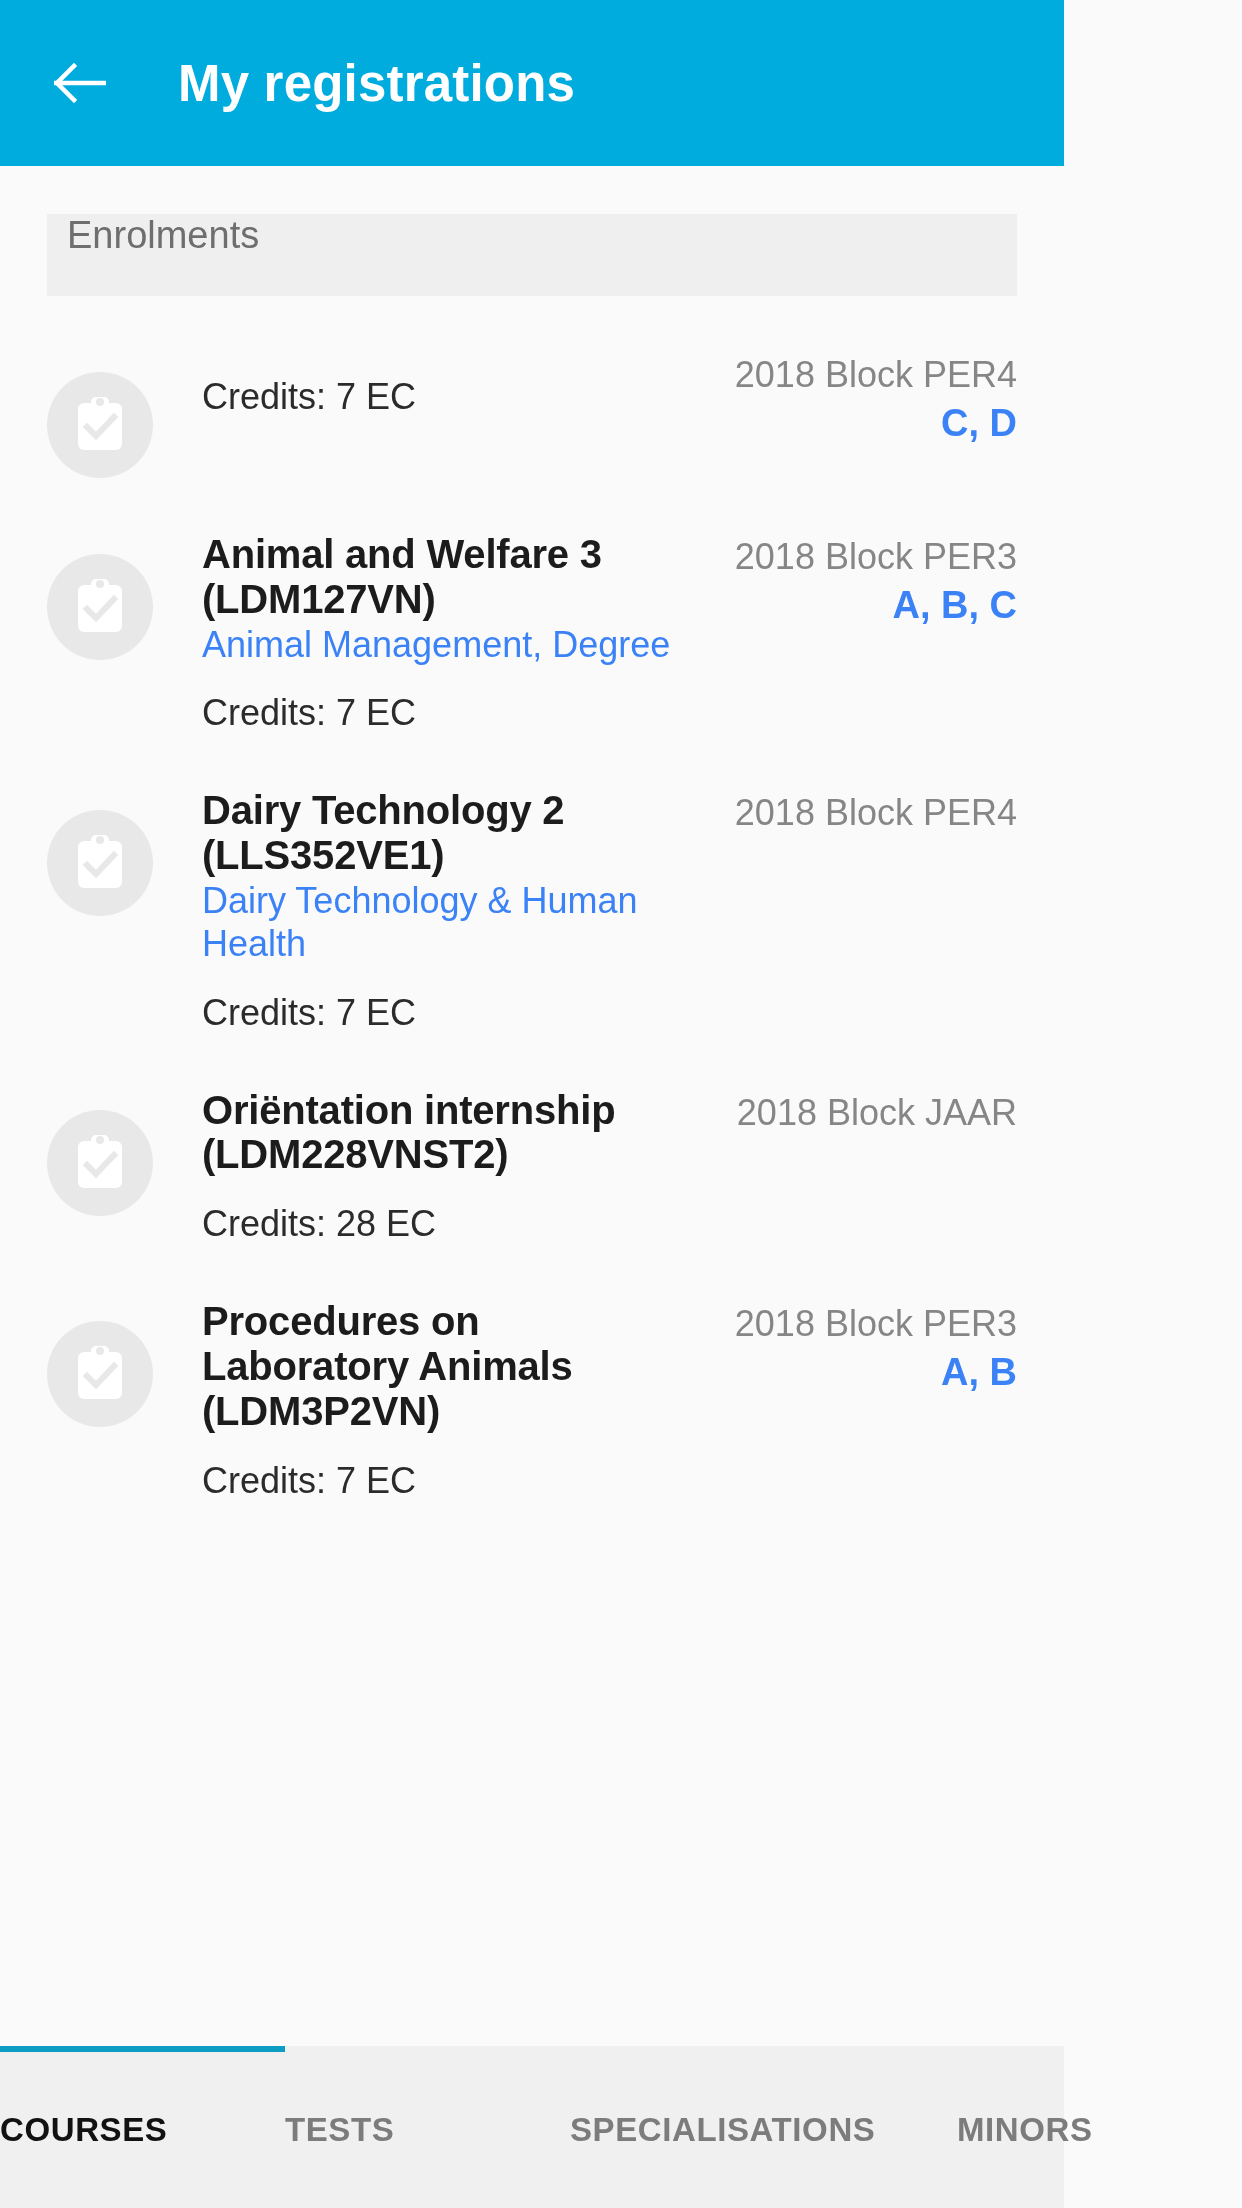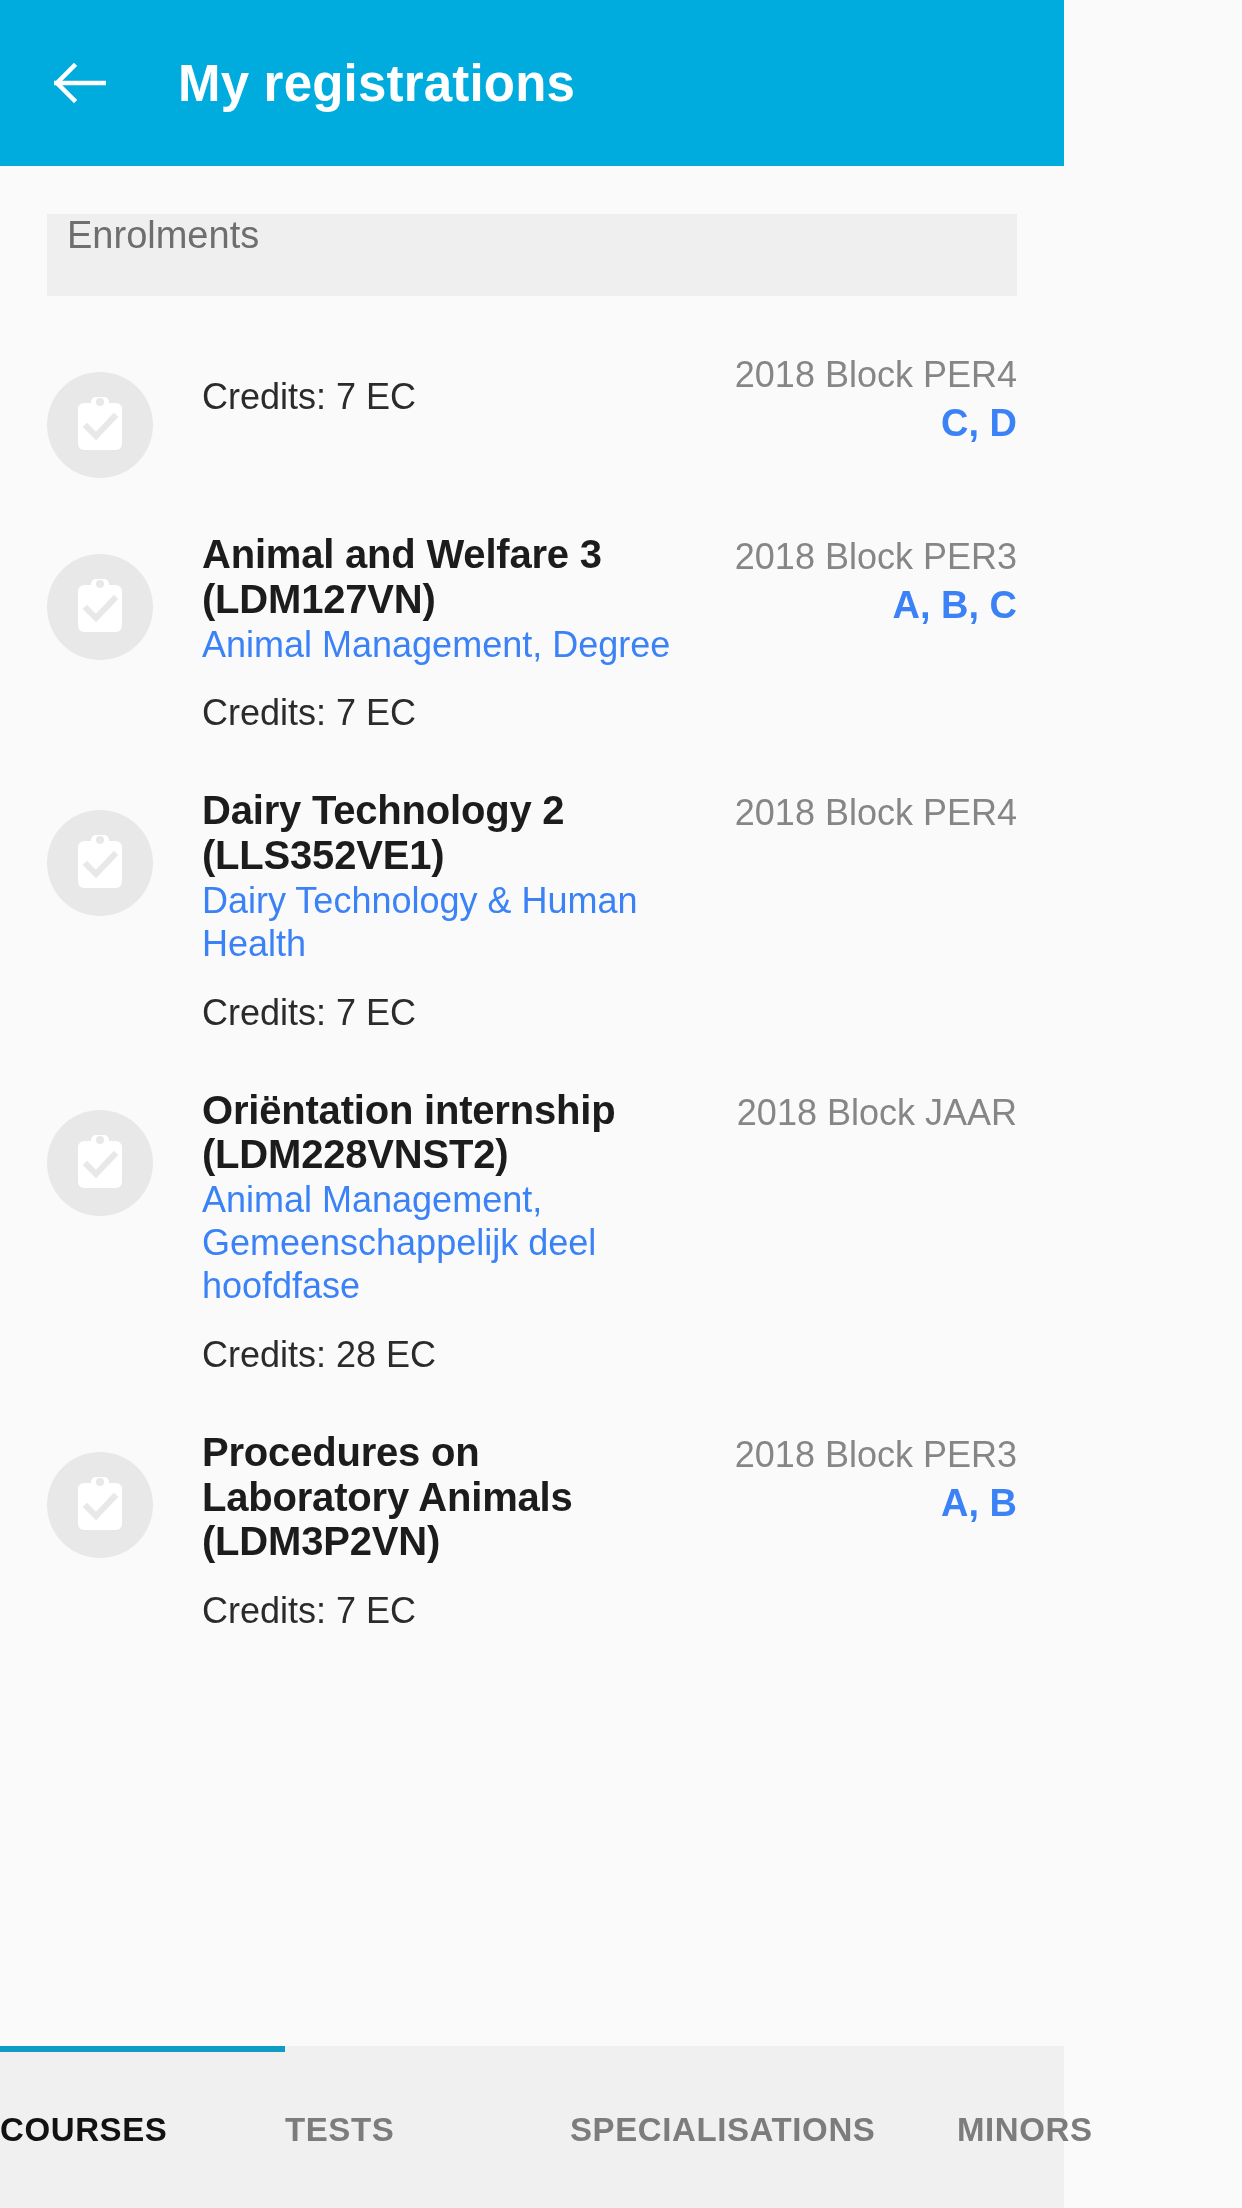--- a/index.html
+++ b/index.html
@@ -257,21 +257,20 @@
             <svg width="56" height="58" viewBox="0 0 56 58" aria-hidden="true">
               <rect x="6" y="7" width="44" height="47" rx="6" fill="#ffffff"></rect>
               <rect x="19" y="1" width="18" height="11" rx="5" fill="#ffffff"></rect>
               <circle cx="28" cy="6" r="4" fill="#e8e8e8"></circle>
               <path d="M15 31 L24 40 L42 21" stroke="#e8e8e8" stroke-width="6" fill="none" stroke-linecap="square" stroke-linejoin="miter"></path>
             </svg>
           </span>
         </div>
         <div class="course-body">
           <div class="course-title">Oriëntation internship (LDM228VNST2)</div>
-          <div class="course-subtitle">Animal Management, Gemeenschappelijk deel hoofdfase</div>
           <div class="course-credits">Credits: 28 EC</div>
         </div>
         <div class="course-meta">
           <div class="course-period">2018 Block JAAR</div>
 
         </div>
       </div>
 
       <div class="course-row">
         <div class="course-icon-wrap">

